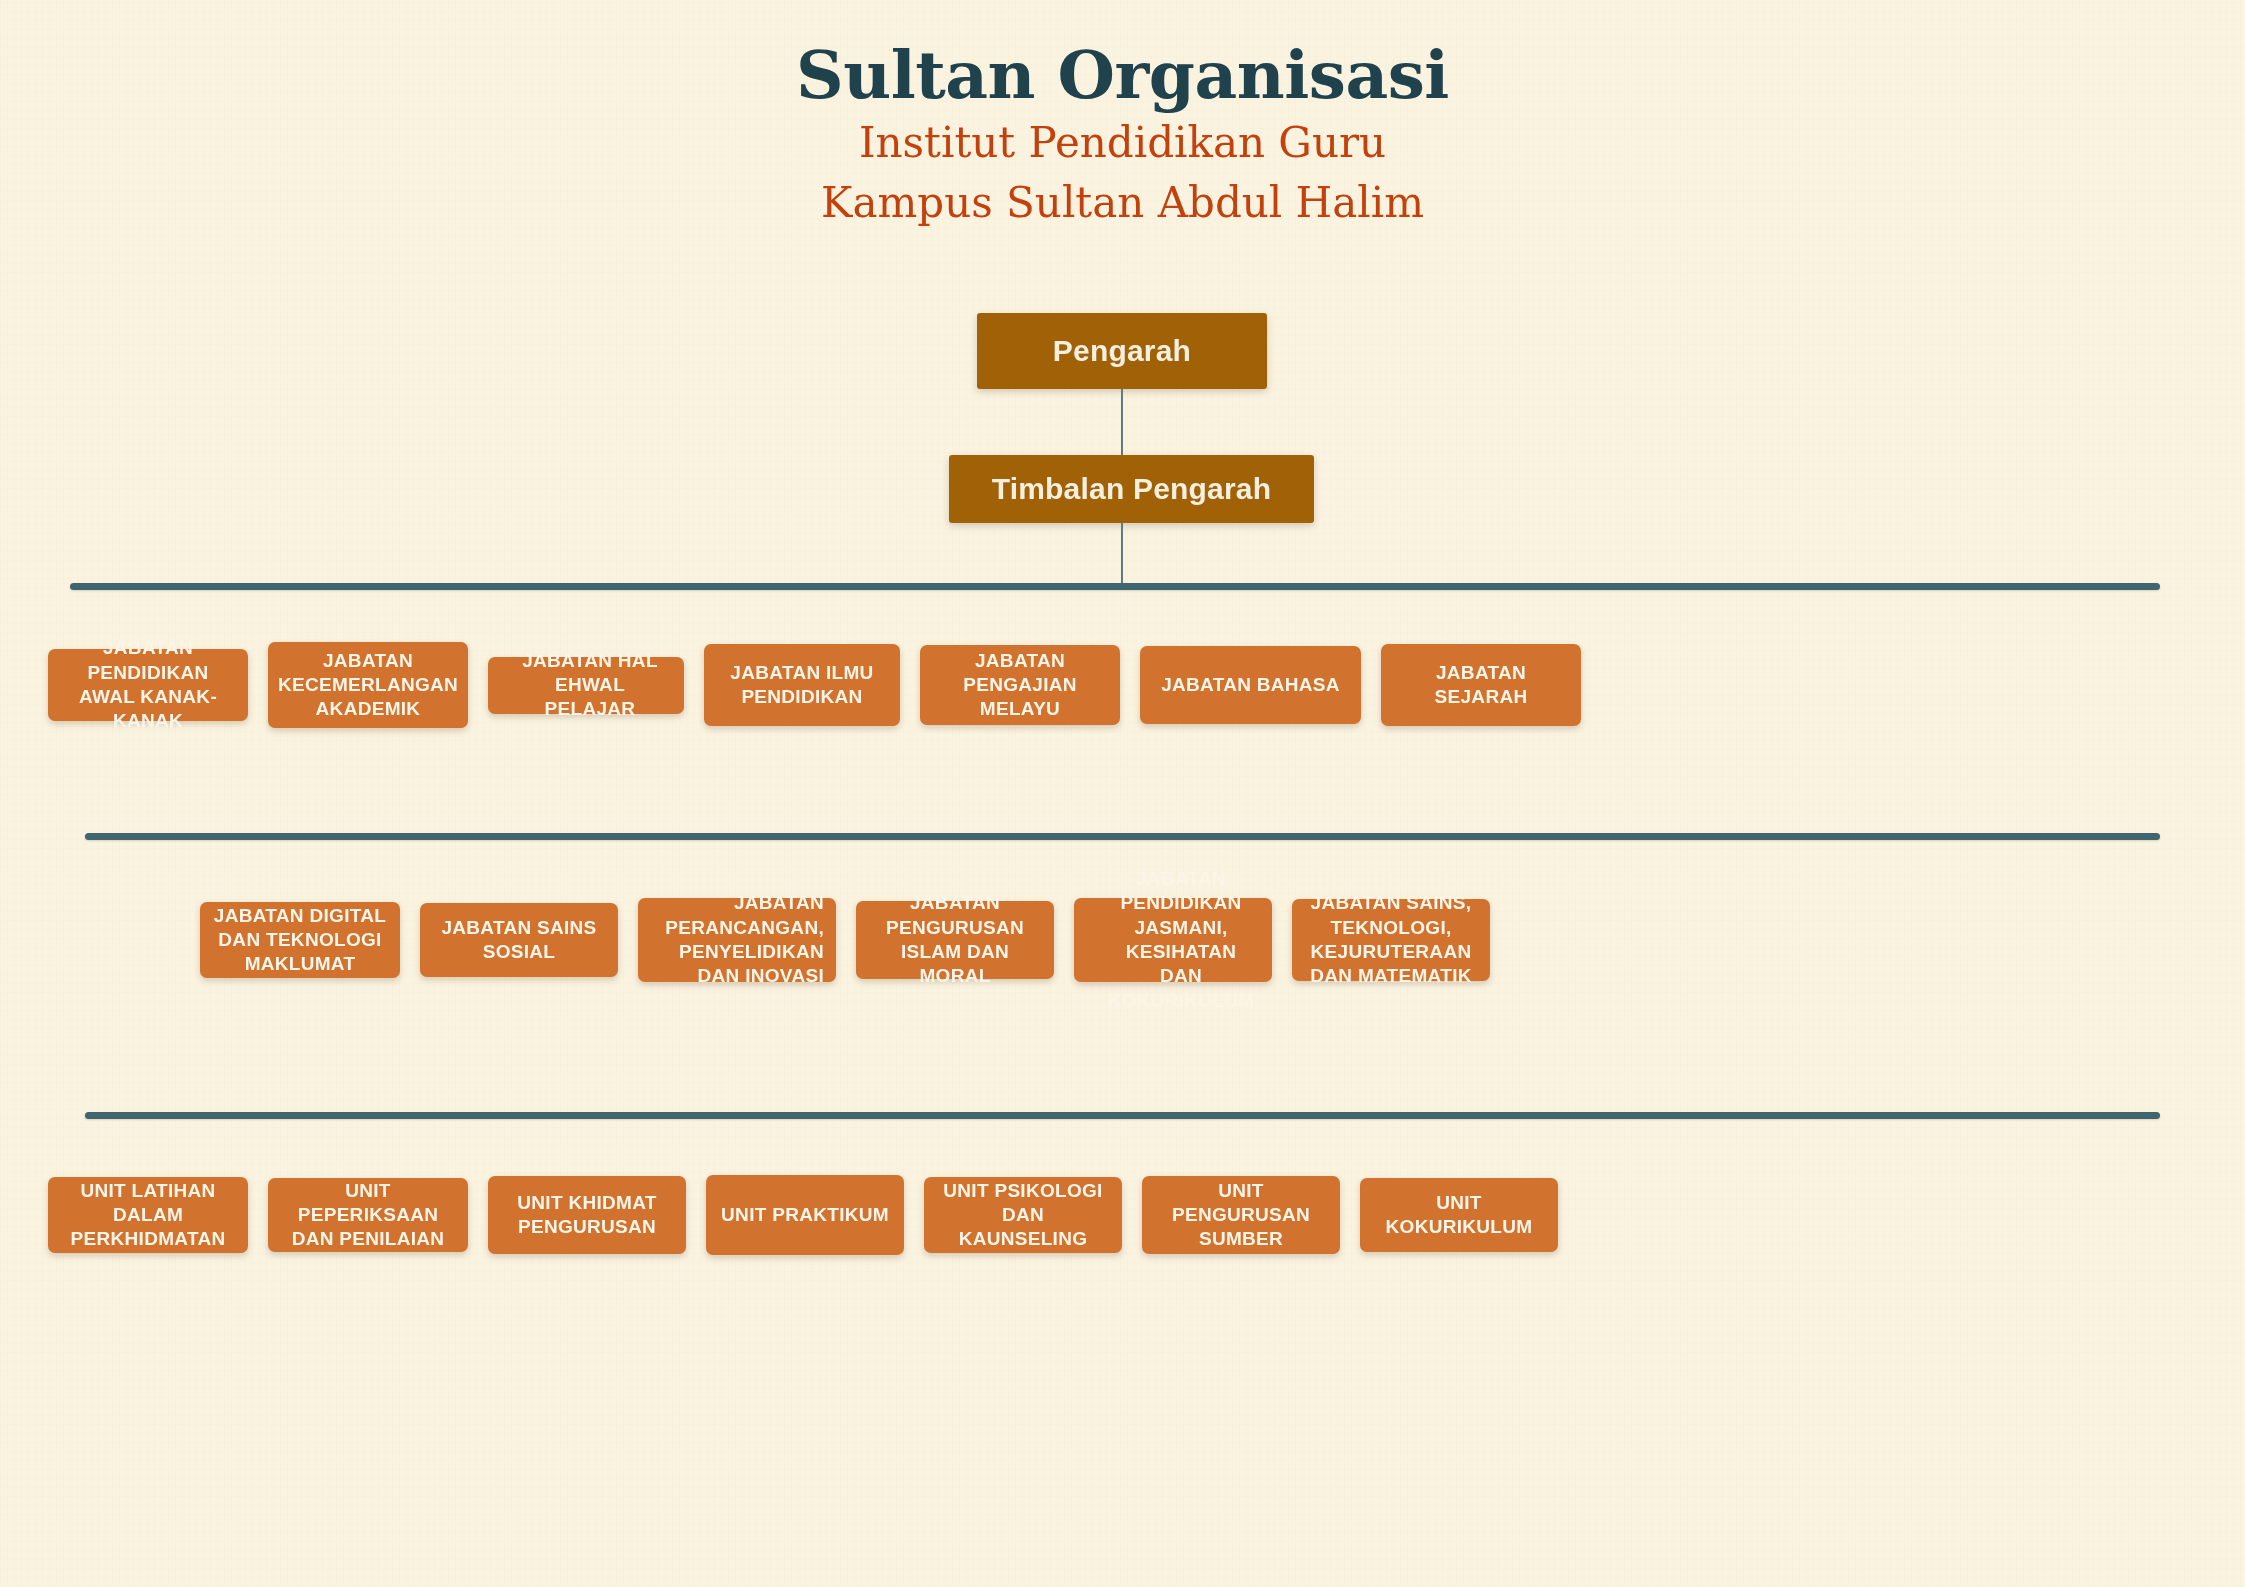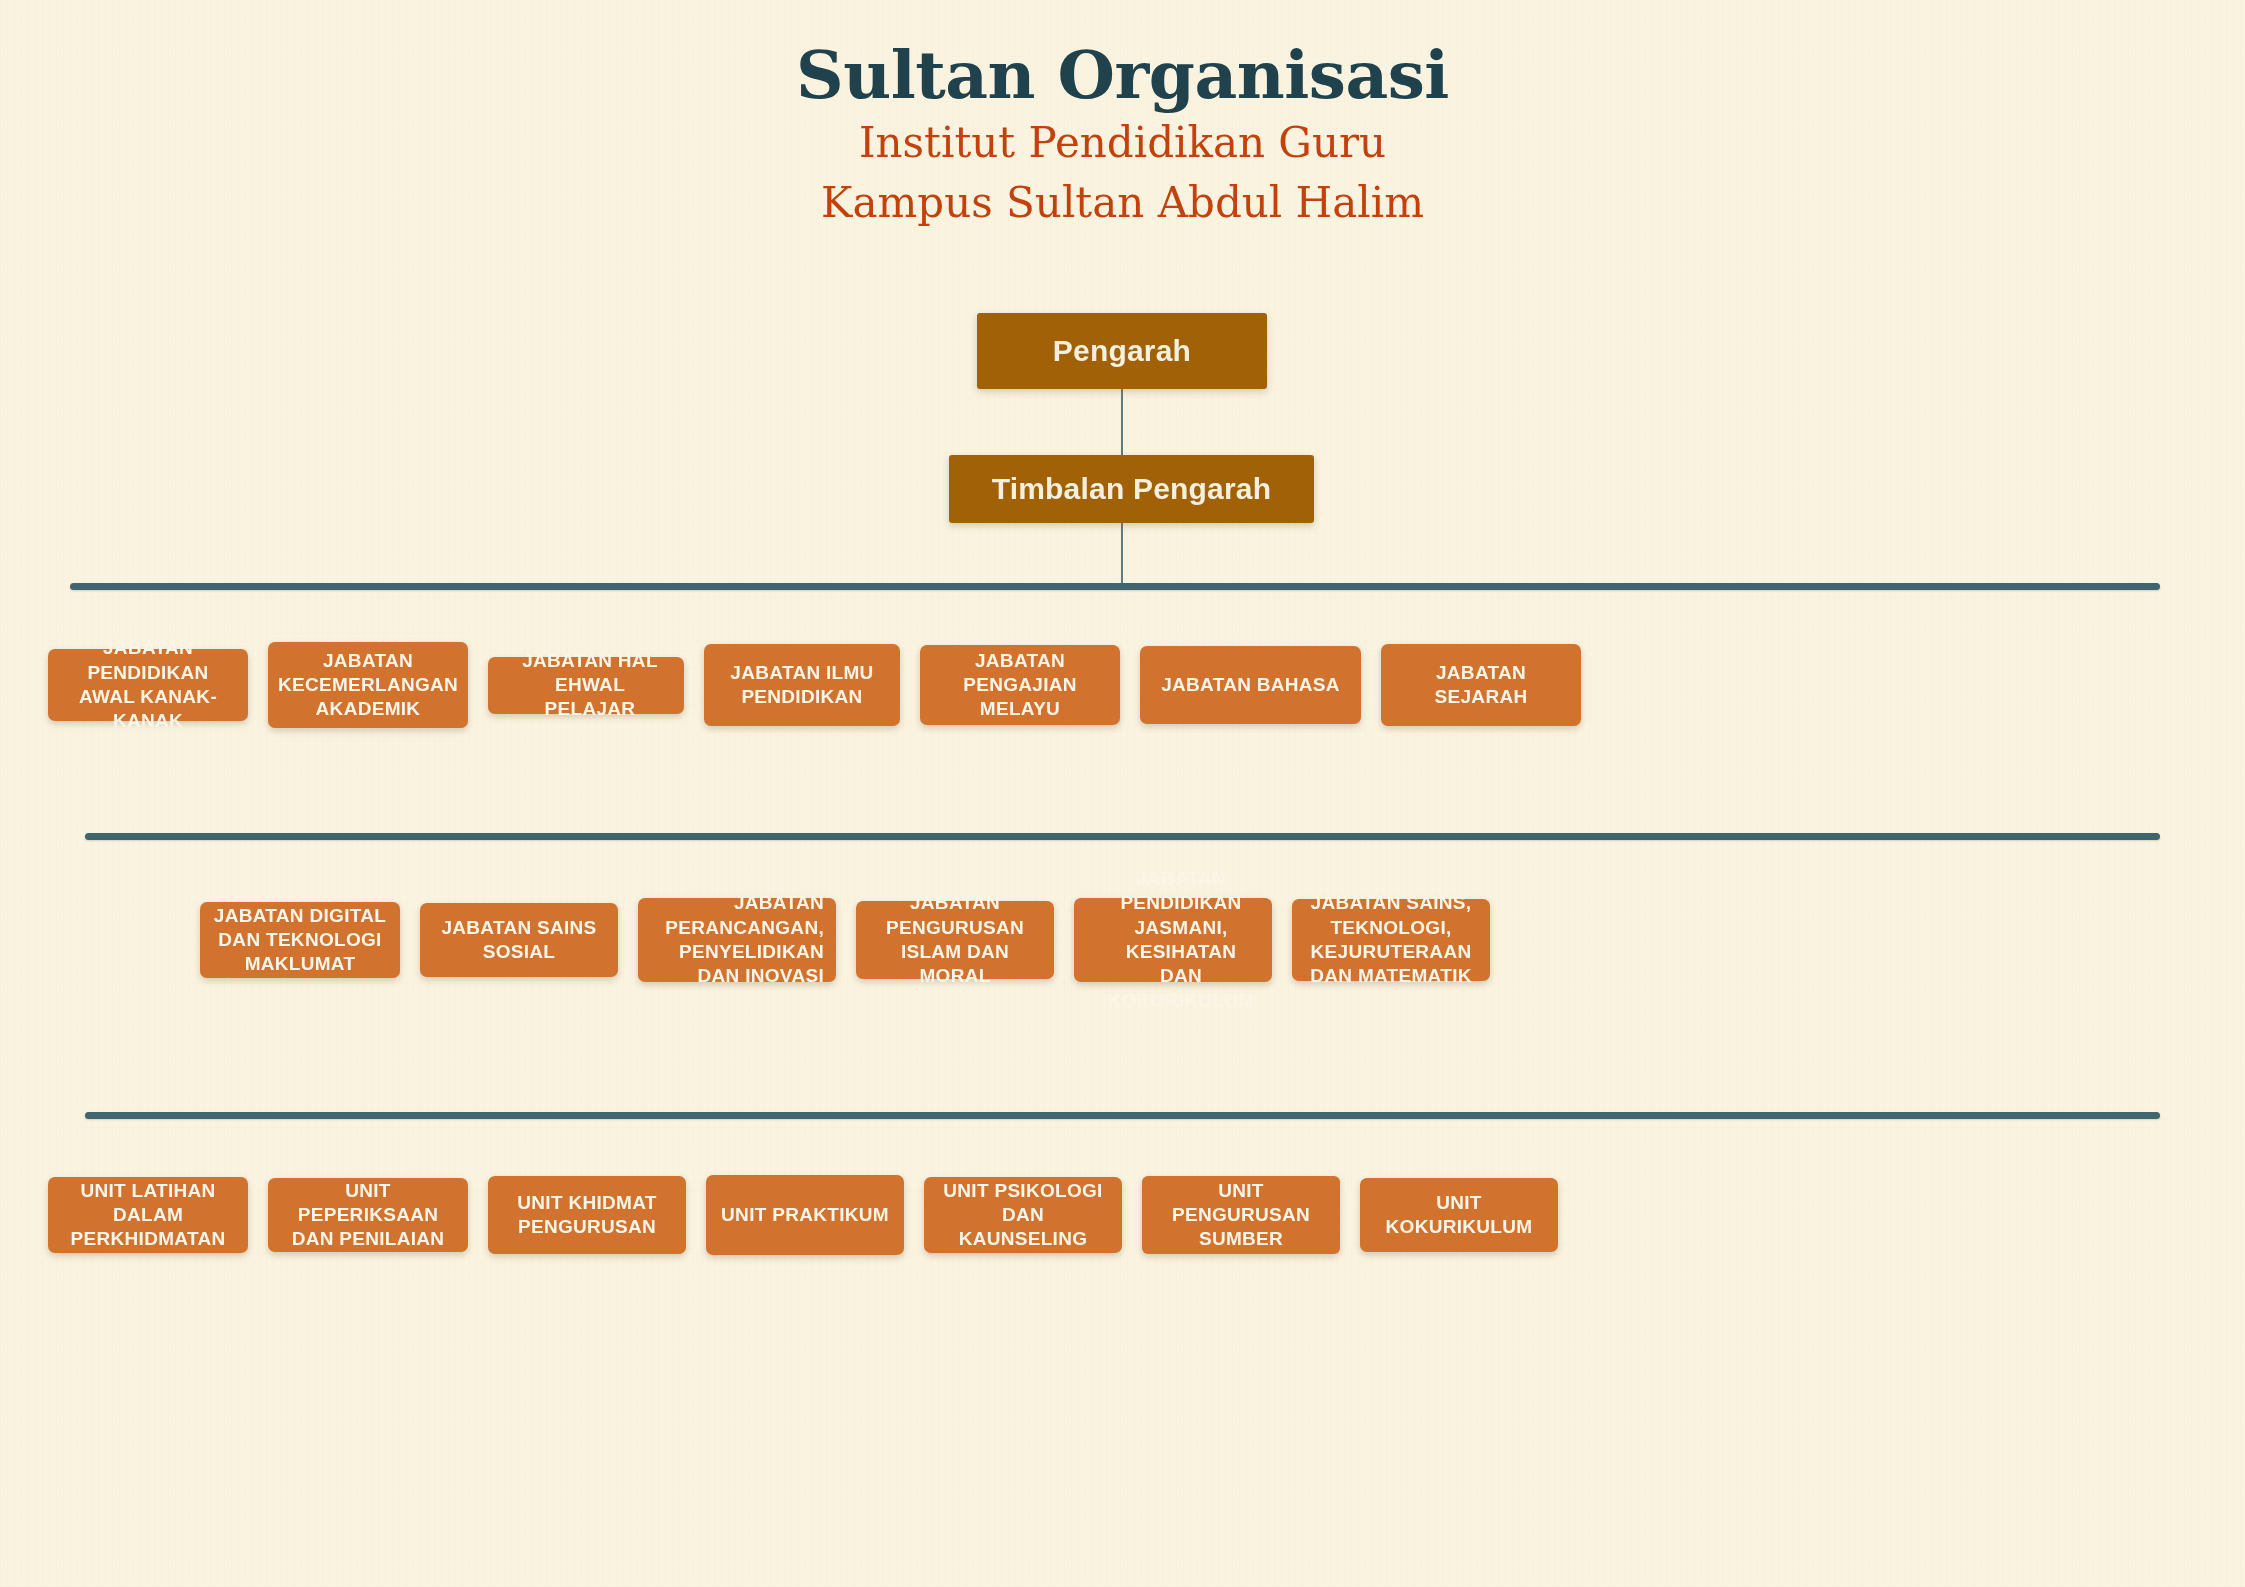--- a/index.html
+++ b/index.html
@@ -139,21 +139,21 @@
   #row-2 .node:nth-child(6) { width: 198px; height: 82px; }
 
   
   #row-3 { left: 0px; top: 1160px; height: 110px; }
   #row-3 .node { margin-right: 20px; }
   #row-3 .node:nth-child(1) { margin-left: 48px; width: 200px; height: 76px; }
   #row-3 .node:nth-child(2) { width: 200px; height: 74px; }
   #row-3 .node:nth-child(3) { width: 198px; height: 78px; }
   #row-3 .node:nth-child(4) { width: 198px; height: 80px; }
   #row-3 .node:nth-child(5) { width: 198px; height: 76px; }
-  #row-3 .node:nth-child(6) { width: 198px; height: 78px; border-radius: 6px; }
+  #row-3 .node:nth-child(6) { width: 198px; height: 78px; }
   #row-3 .node:nth-child(7) { width: 198px; height: 74px; }
 </style>
 </head>
 <body>
 
 <div id="paper-texture"></div>
 
 <div id="header">
   <h1 id="chart-title">Sultan Organisasi</h1>
   <p id="subtitle-1" class="chart-subtitle">Institut Pendidikan Guru</p>

